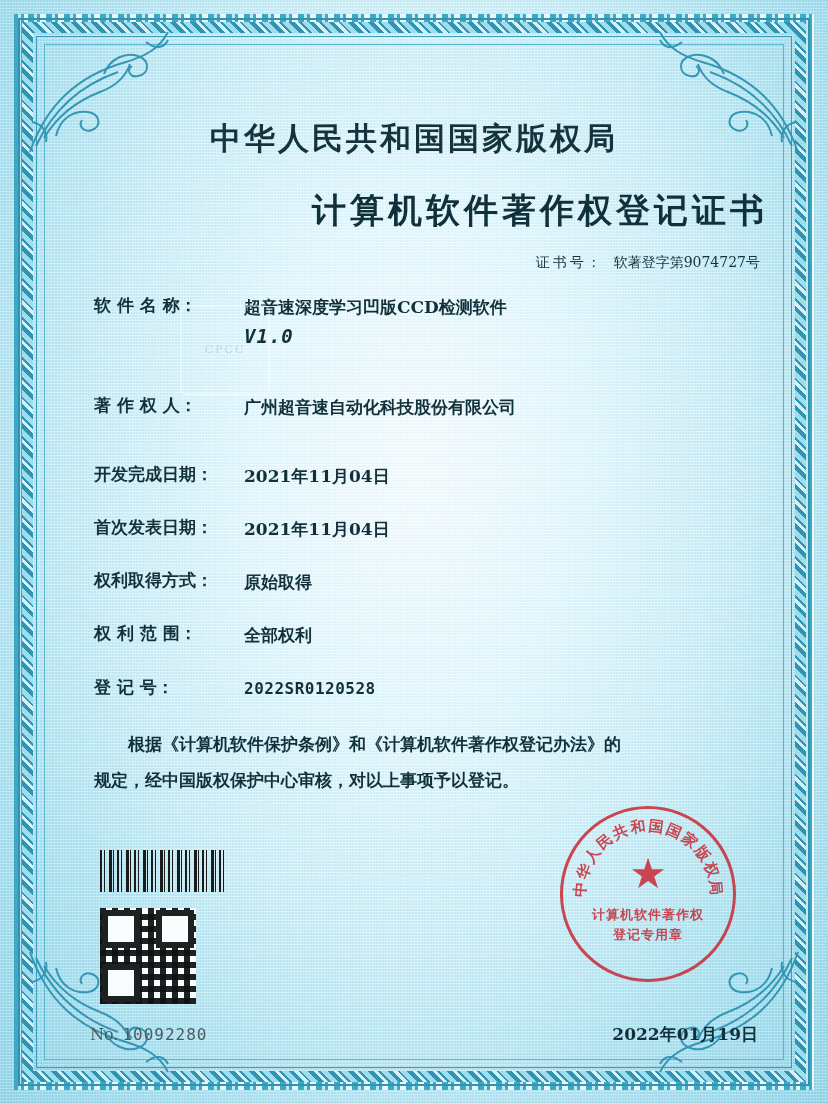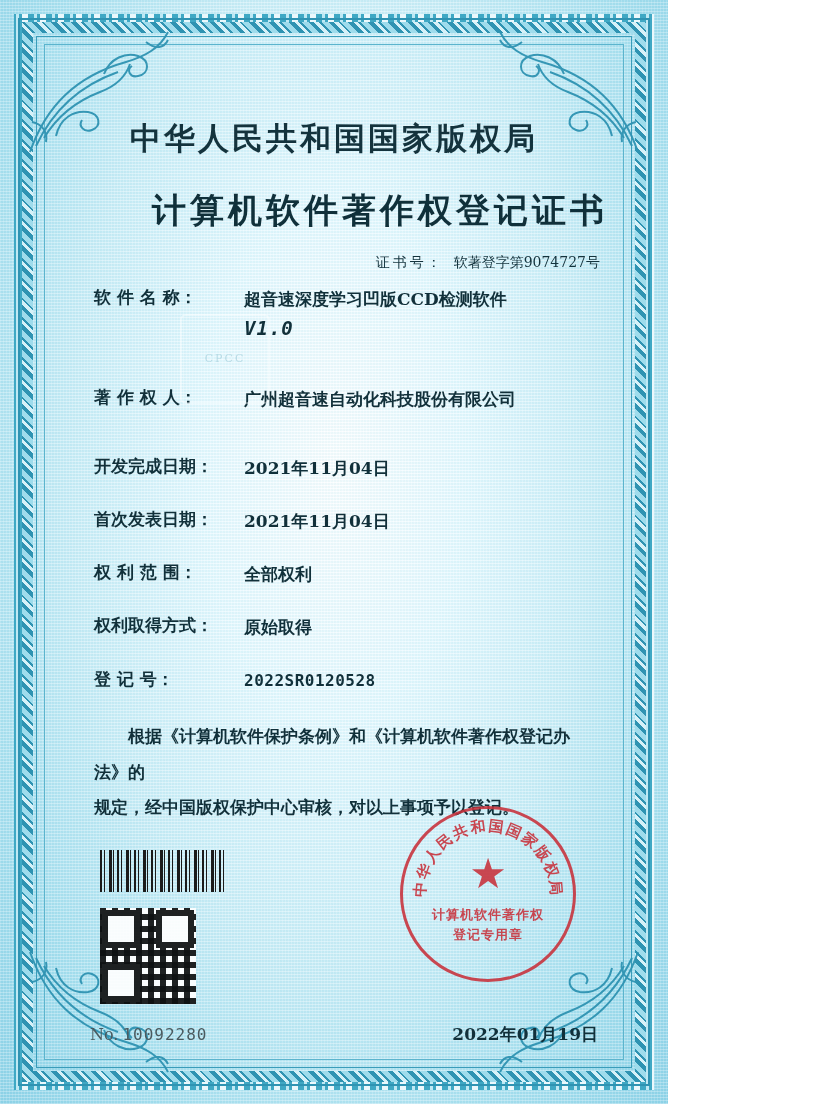--- a/index.html
+++ b/index.html
@@ -7,21 +7,21 @@
     padding: 0;
     background: #ffffff;
   }
   body {
     width: 828px;
     height: 1104px;
     font-family: "Liberation Serif", serif;
   }
   .certificate {
     position: relative;
-    width: 668px;
+    width: 828px;
     height: 1104px;
     background:
       radial-gradient(ellipse at 50% 42%, #ffffff 0%, #eafaff 28%, #cdeef7 55%, #a9e0ef 78%, #8fd3e8 100%);
     overflow: hidden;
     box-sizing: border-box;
   }
   
   .texture {
     position: absolute;
     inset: 0;
@@ -119,21 +119,21 @@
     text-align: right;
     margin-top: 20px;
     padding-right: 8px;
     font-size: 14px;
     color: #14333d;
     font-family: "DejaVu Serif", serif;
   }
   .cert-no .label { letter-spacing: 3px; margin-right: 10px; }
 
   .fields {
-    margin-top: 14px;
+    margin-top: 22px;
     padding-left: 34px;
     padding-right: 20px;
   }
   .field-row {
     display: flex;
     align-items: flex-start;
     margin-bottom: 26px;
     font-size: 17px;
     color: #11303a;
     font-family: "DejaVu Serif", serif;
@@ -269,21 +269,21 @@
     font-size: 16px;
   }
   .footer .no .prefix { font-family: "DejaVu Serif", serif; letter-spacing: 0; margin-right: 4px;}
   .footer .date {
     font-weight: 600;
     color: #11303a;
   }
   .watermark-emblem {
     position: absolute;
     left: 120px;
-    top: 254px;
+    top: 245px;
     width: 86px;
     height: 86px;
     border: 2px solid rgba(255,255,255,0.7);
     border-radius: 6px;
     opacity: 0.55;
     color: rgba(140,190,205,0.9);
     font-size: 11px;
     text-align: center;
     line-height: 86px;
     letter-spacing: 2px;
@@ -389,27 +389,27 @@
         <div class="field-label">开发完成日期：</div>
         <div class="field-value">2021年11月04日</div>
       </div>
 
       <div class="field-row">
         <div class="field-label">首次发表日期：</div>
         <div class="field-value">2021年11月04日</div>
       </div>
 
       <div class="field-row">
+        <div class="field-label">权利取得方式：</div>
+        <div class="field-value">原始取得</div>
+      </div>
+
+      <div class="field-row">
         <div class="field-label">权 利 范 围：</div>
         <div class="field-value">全部权利</div>
-      </div>
-
-      <div class="field-row">
-        <div class="field-label">权利取得方式：</div>
-        <div class="field-value">原始取得</div>
       </div>
 
       <div class="field-row">
         <div class="field-label">登 记 号：</div>
         <div class="field-value mono">2022SR0120528</div>
       </div>
 
     </div>
 
     <div class="statement">

